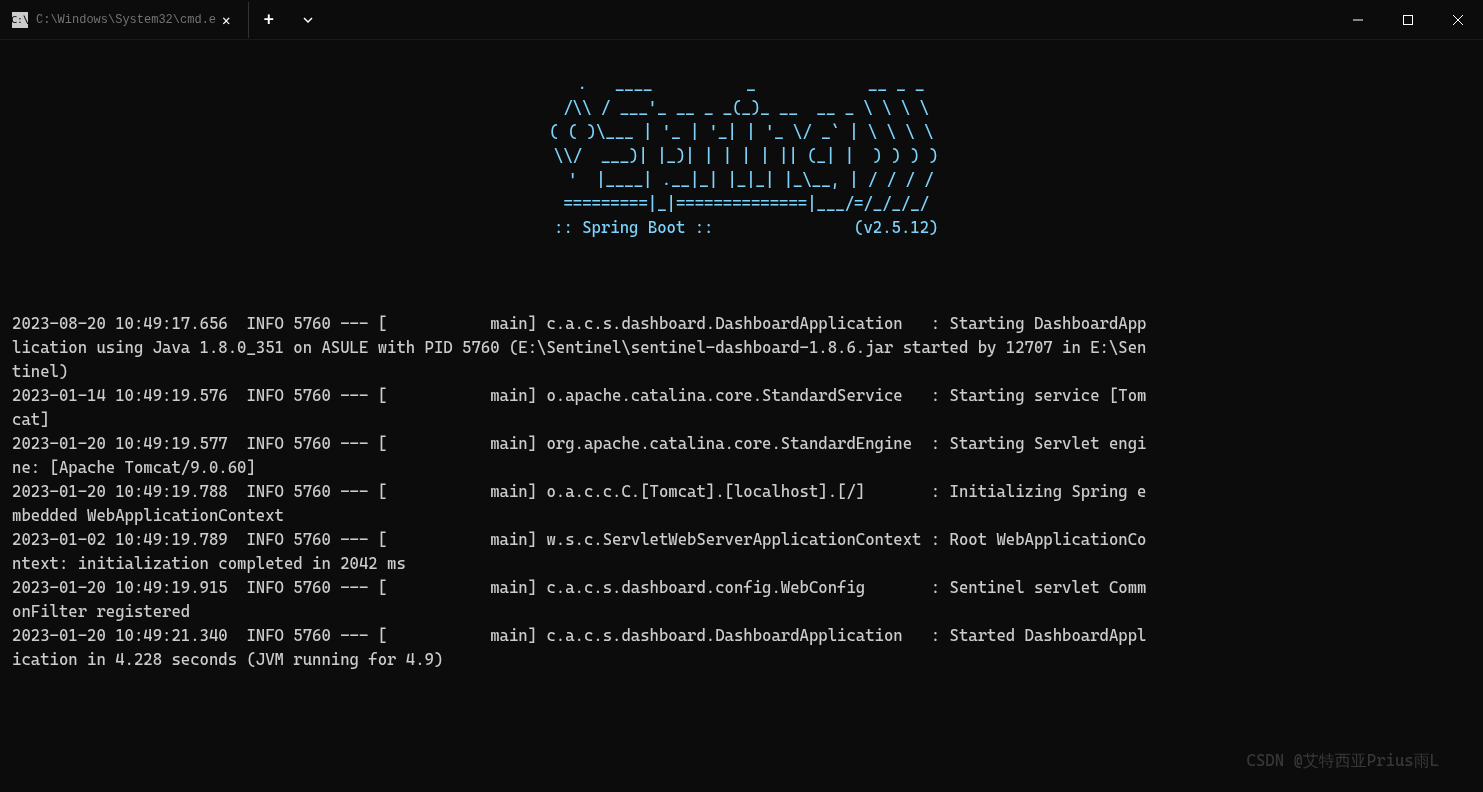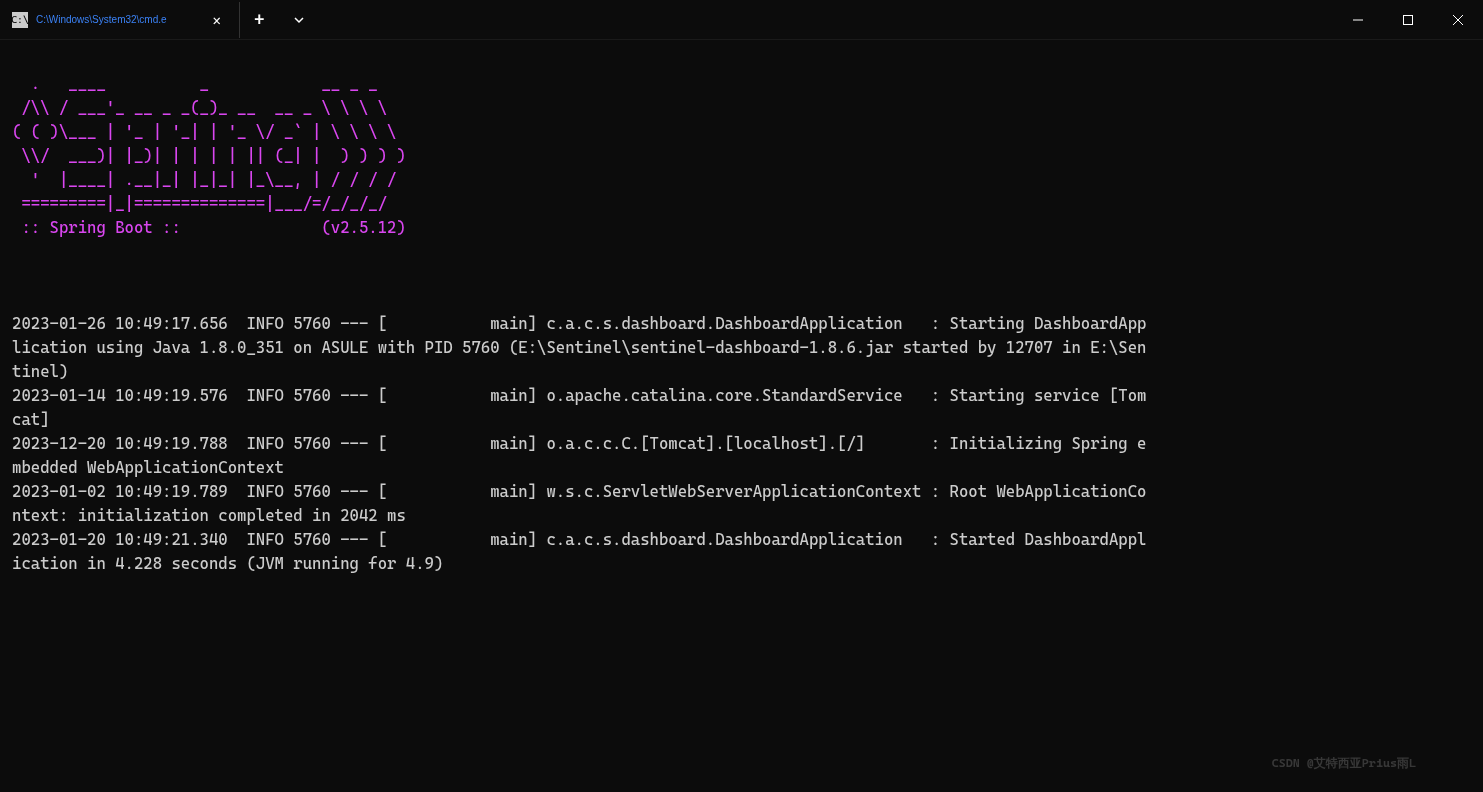--- a/index.html
+++ b/index.html
@@ -37,23 +37,23 @@
       height: 16px;
       background: #ccc;
       margin-right: 8px;
       display: flex;
       align-items: center;
       justify-content: center;
       font-size: 10px;
       color: #000;
     }
     .tab-title {
-      color: #3b82f6;
-      font-size: 10px;
-      font-family: Liberation Sans, sans-serif;
+      color: #737373;
+      font-size: 12px;
+      font-family: Liberation Mono, monospace;
       flex: 1;
     }
     .tab-close {
       color: #fff;
       font-size: 14px;
       padding: 2px 6px;
       cursor: pointer;
     }
     .new-tab-btn {
       color: #fff;
@@ -90,31 +90,31 @@
       color: #cccccc;
       font-size: 16px;
       line-height: 1.5;
       white-space: pre;
       font-family: 'Cascadia Mono', 'Consolas', monospace;
       height: calc(100% - 40px);
       overflow: hidden;
     }
     .ascii-art {
       white-space: pre;
-      color: #d946ef;
+      color: #7dd3fc;
       font-family: 'Cascadia Mono', 'Consolas', monospace;
+      text-align: center;
     }
     .watermark {
       position: absolute;
       bottom: 20px;
-      right: 67px;
+      right: 44px;
       color: #555;
-      font-size: 12px;
+      font-size: 16px;
       opacity: 0.6;
-      font-weight: bold;
     }
     svg {
       fill: none;
       stroke: currentColor;
       stroke-width: 1;
     }
   </style>
 </head>
 <body>
 
@@ -152,22 +152,24 @@
 
 <div class="terminal-content">
 <div class="ascii-art">  .   ____          _            __ _ _
  /\\ / ___'_ __ _ _(_)_ __  __ _ \ \ \ \
 ( ( )\___ | '_ | '_| | '_ \/ _` | \ \ \ \
  \\/  ___)| |_)| | | | | || (_| |  ) ) ) )
   '  |____| .__|_| |_|_| |_\__, | / / / /
  =========|_|==============|___/=/_/_/_/
  :: Spring Boot ::               (v2.5.12)</div>
 <div> </div>
-<div id="log-container"><div>2023-01-26 10:49:17.656  INFO 5760 --- [           main] c.a.c.s.dashboard.DashboardApplication   : Starting DashboardApp
+<div id="log-container"><div>2023-08-20 10:49:17.656  INFO 5760 --- [           main] c.a.c.s.dashboard.DashboardApplication   : Starting DashboardApp
 lication using Java 1.8.0_351 on ASULE with PID 5760 (E:\Sentinel\sentinel-dashboard-1.8.6.jar started by 12707 in E:\Sen
 tinel)</div><div>2023-01-14 10:49:19.576  INFO 5760 --- [           main] o.apache.catalina.core.StandardService   : Starting service [Tom
-cat]</div><div>2023-12-20 10:49:19.788  INFO 5760 --- [           main] o.a.c.c.C.[Tomcat].[localhost].[/]       : Initializing Spring e
+cat]</div><div>2023-01-20 10:49:19.577  INFO 5760 --- [           main] org.apache.catalina.core.StandardEngine  : Starting Servlet engi
+ne: [Apache Tomcat/9.0.60]</div><div>2023-01-20 10:49:19.788  INFO 5760 --- [           main] o.a.c.c.C.[Tomcat].[localhost].[/]       : Initializing Spring e
 mbedded WebApplicationContext</div><div>2023-01-02 10:49:19.789  INFO 5760 --- [           main] w.s.c.ServletWebServerApplicationContext : Root WebApplicationCo
-ntext: initialization completed in 2042 ms</div><div>2023-01-20 10:49:21.340  INFO 5760 --- [           main] c.a.c.s.dashboard.DashboardApplication   : Started DashboardAppl
+ntext: initialization completed in 2042 ms</div><div>2023-01-20 10:49:19.915  INFO 5760 --- [           main] c.a.c.s.dashboard.config.WebConfig       : Sentinel servlet Comm
+onFilter registered</div><div>2023-01-20 10:49:21.340  INFO 5760 --- [           main] c.a.c.s.dashboard.DashboardApplication   : Started DashboardAppl
 ication in 4.228 seconds (JVM running for 4.9)</div></div>
 </div>
 
 <div class="watermark">CSDN @艾特西亚Prius雨L</div>
 
 </body></html>

